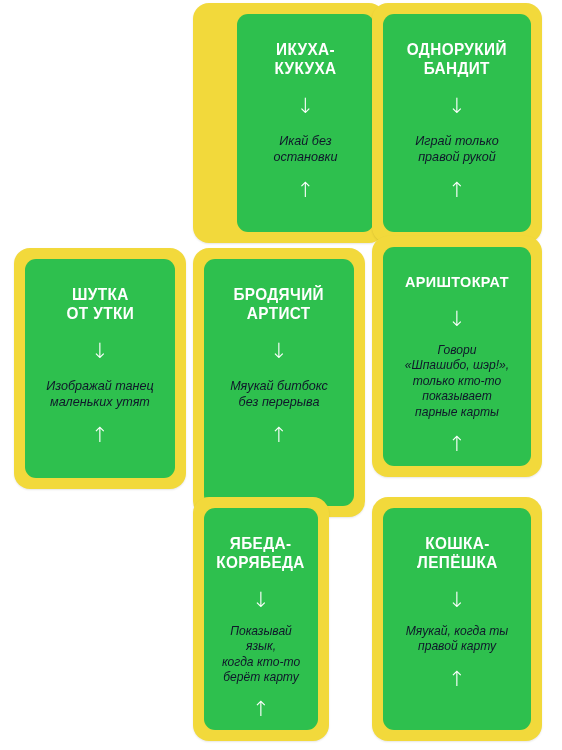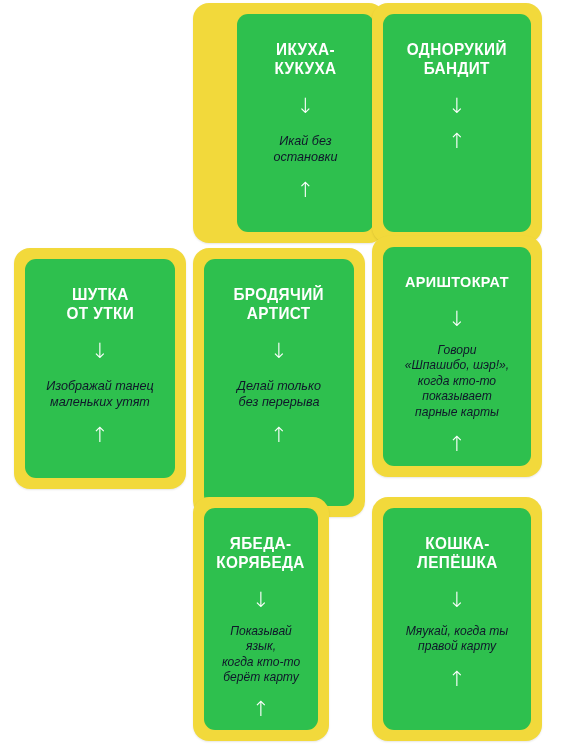--- a/index.html
+++ b/index.html
@@ -106,53 +106,55 @@
 остановки</div>
       <div class="arrow arrow-up">↑</div>
     </div>
   </div>
 
   <div class="card pos-r1c3">
     <div class="card-inner">
       <div class="card-title">ОДНОРУКИЙ
 БАНДИТ</div>
       <div class="arrow arrow-down">↓</div>
+      <div class="card-body">Играй только
+правой рукой</div>
       <div class="arrow arrow-up">↑</div>
     </div>
   </div>
 
   <div class="card pos-r2c1">
     <div class="card-inner">
       <div class="card-title">ШУТКА
 ОТ УТКИ</div>
       <div class="arrow arrow-down">↓</div>
       <div class="card-body">Изображай танец
 маленьких утят</div>
       <div class="arrow arrow-up">↑</div>
     </div>
   </div>
 
   <div class="card pos-r2c2">
     <div class="card-inner">
       <div class="card-title">БРОДЯЧИЙ
 АРТИСТ</div>
       <div class="arrow arrow-down">↓</div>
-      <div class="card-body">Делай только
+      <div class="card-body">Мяукай битбокс
 без перерыва</div>
       <div class="arrow arrow-up">↑</div>
     </div>
   </div>
 
   <div class="card pos-r2c3">
     <div class="card-inner">
       <div class="card-title title-wide">АРИШТОКРАТ</div>
       <div class="arrow arrow-down">↓</div>
       <div class="card-body body-tight">Говори
 «Шпашибо, шэр!»,
-когда кто-то
+только кто-то
 показывает
 парные карты</div>
       <div class="arrow arrow-up">↑</div>
     </div>
   </div>
 
   <div class="card pos-r3c2">
     <div class="card-inner">
       <div class="card-title">ЯБЕДА-
 КОРЯБЕДА</div>

